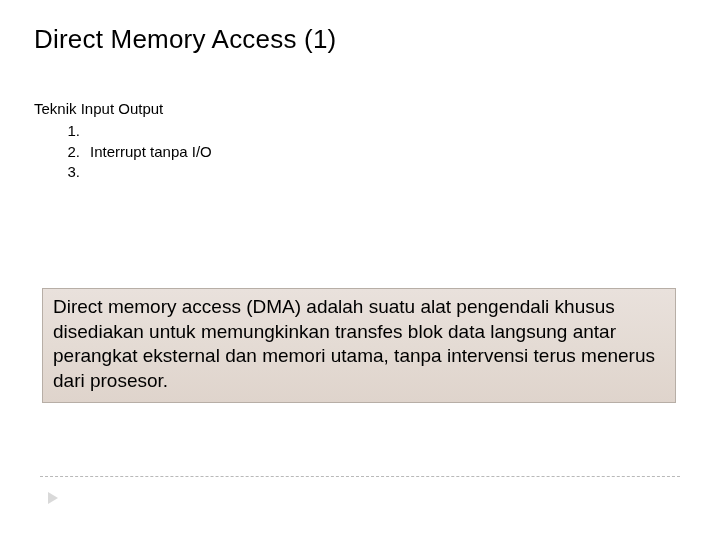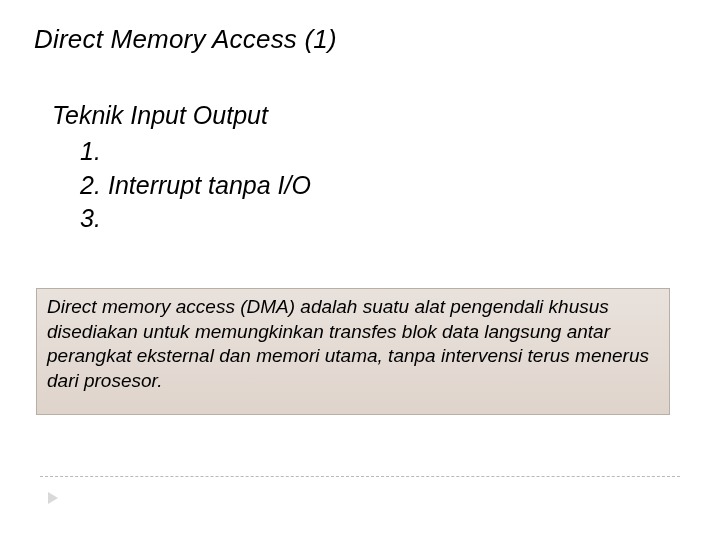--- a/index.html
+++ b/index.html
@@ -8,54 +8,52 @@
     background: #ffffff;
     font-family: Arial, Helvetica, sans-serif;
     color: #000;
     position: relative;
   }
   .slide {
     width: 720px;
     height: 540px;
     padding: 24px 34px 0 34px;
     position: relative;
-    font-style: italic;
   }
   .title {
     font-size: 26px;
     font-weight: 400;
     margin-bottom: 44px;
     letter-spacing: 0.2px;
   }
   .section {
-    font-size: 25px;
+    font-size: 15px;
     line-height: 1.35;
-    margin-left: 18px;
   }
   .subhead {
     margin-bottom: 2px;
   }
   .numlist {
     list-style: none;
     margin-left: 28px;
   }
   .numlist .row {
     display: flex;
   }
   .numlist .num {
     width: 28px;
     text-align: right;
     padding-right: 10px;
   }
   .definition-box {
     position: absolute;
-    left: 36px;
+    left: 42px;
     top: 288px;
     width: 634px;
-    padding: 6px 10px 20px 10px;
+    padding: 6px 10px 8px 10px;
     font-size: 19px;
     line-height: 1.3;
     background: linear-gradient(to bottom, #e9e1dc 0%, #e4dbd4 50%, #dfd4cc 100%);
     border: 1px solid #b7aea6;
   }
   .dashline {
     position: absolute;
     left: 40px;
     right: 40px;
     top: 476px;

